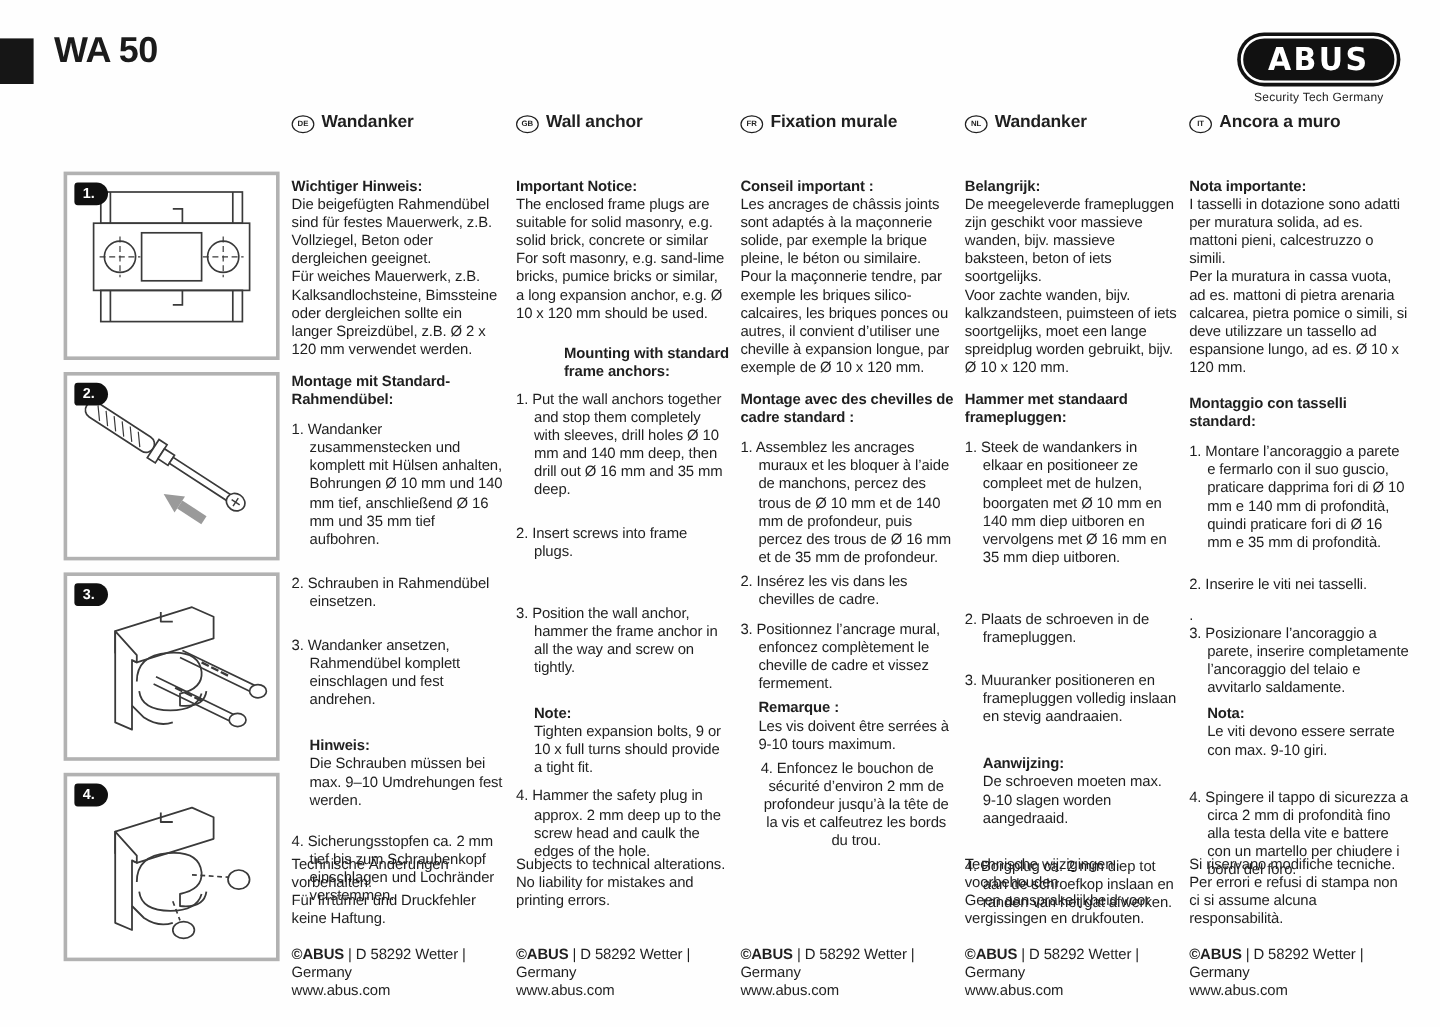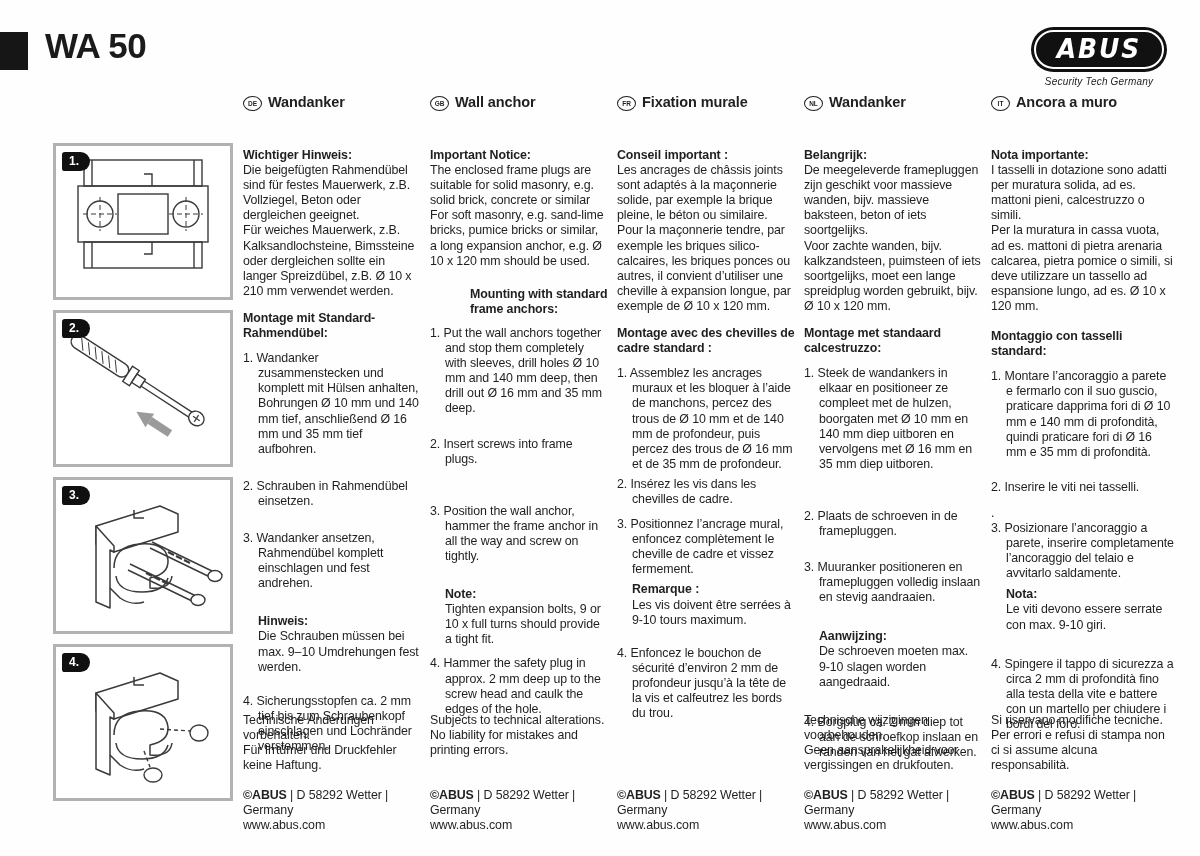--- a/index.html
+++ b/index.html
@@ -2,23 +2,23 @@
 <html><head>
 <meta charset="utf-8">
 <style>
   html,body{margin:0;padding:0;}
   body{
     width:1200px;height:856px;position:relative;background:#fefefe;
     font-family:"Liberation Sans","DejaVu Sans",sans-serif;color:#1f1f1f;
     overflow:hidden;-webkit-font-smoothing:antialiased;
   }
   .printmark{position:absolute;left:0;top:32px;width:28px;height:38px;background:#161616;}
-  .product-title{position:absolute;left:45px;top:26px;font-size:35px;font-weight:bold;
+  .product-title{position:absolute;left:45px;top:26px;font-size:30px;font-weight:bold;
     letter-spacing:-0.5px;color:#1b1b1b;margin:0;}
-  .brand{position:absolute;right:33px;top:27px;width:136px;text-align:center;font-style:italic;}
+  .brand{position:absolute;right:33px;top:27px;width:136px;text-align:center;}
   .logo{position:relative;width:136px;height:45px;background:#111;border-radius:24px;
     display:flex;align-items:center;justify-content:center;}
   .logo .ring{position:absolute;inset:3px;border:2.5px solid #fff;border-radius:20px;}
   .logo .word{color:#fff;font-weight:900;font-size:25px;letter-spacing:2px;
     font-family:"DejaVu Sans",sans-serif;transform:scaleY(1.05);}
   .tagline{font-size:10px;margin-top:4px;color:#222;letter-spacing:0.2px;}
 
   
   .diagrams{position:absolute;left:53px;top:143px;width:180px;}
   .dbox{position:relative;width:174px;height:151px;background:#fff;border:3px solid #b2b2b2;
@@ -142,21 +142,21 @@
   </div>
 
 <div class="columns" id="columns">
     <div class="col">
       <div class="colhead">
         <span class="badge">DE</span>
         <span>Wandanker</span>
       </div>
       <div class="blk s-h" style="margin-top: 36px;">Wichtiger Hinweis:</div>
       <div class="blk s-p" style="margin-top: 0px;">Die beigefügten Rahmendübel sind für festes Mauerwerk, z.B. Vollziegel, Beton oder dergleichen geeignet.
-Für weiches Mauerwerk, z.B. Kalksandlochsteine, Bimssteine oder dergleichen sollte ein langer Spreizdübel, z.B. Ø 10 x 210 mm verwendet werden.</div>
+Für weiches Mauerwerk, z.B. Kalksandlochsteine, Bimssteine oder dergleichen sollte ein langer Spreizdübel, z.B. Ø 2 x 120 mm verwendet werden.</div>
       <div class="blk s-h" style="margin-top: 12px;">Montage mit Standard-Rahmendübel:</div>
       <div class="blk s-li" style="margin-top: 10px;">1. Wandanker zusammenstecken und komplett mit Hülsen anhalten, Bohrungen Ø 10 mm und 140 mm tief, anschließend Ø 16 mm und 35 mm tief aufbohren.</div>
       <div class="blk s-li" style="margin-top: 22px;">2. Schrauben in Rahmendübel einsetzen.</div>
       <div class="blk s-li" style="margin-top: 22px;">3. Wandanker ansetzen, Rahmendübel komplett einschlagen und fest andrehen.</div>
       <div class="blk s-noteh" style="margin-top: 23px;">Hinweis:</div>
       <div class="blk s-note" style="margin-top: 0px;">Die Schrauben müssen bei max. 9–10 Umdrehungen fest werden.</div>
       <div class="blk s-li" style="margin-top: 19px;">4. Sicherungsstopfen ca. 2 mm tief bis zum Schraubenkopf einschlagen und Lochränder verstemmen.</div>
       <div class="col-footer">Technische Änderungen vorbehalten.
 Für Irrtümer und Druckfehler keine Haftung.</div>
       <div class="col-copy"><span class="b">©ABUS</span><span> | D 58292 Wetter | Germany</span><div>www.abus.com</div></div>
@@ -187,32 +187,32 @@
       </div>
       <div class="blk s-h" style="margin-top: 36px;">Conseil important :</div>
       <div class="blk s-p" style="margin-top: 0px;">Les ancrages de châssis joints sont adaptés à la maçonnerie solide, par exemple la brique pleine, le béton ou similaire.
 Pour la maçonnerie tendre, par exemple les briques silico-calcaires, les briques ponces ou autres, il convient d’utiliser une cheville à expansion longue, par exemple de Ø 10 x 120 mm.</div>
       <div class="blk s-h" style="margin-top: 12px;">Montage avec des chevilles de cadre standard :</div>
       <div class="blk s-li" style="margin-top: 10px;">1. Assemblez les ancrages muraux et les bloquer à l’aide de manchons, percez des trous de Ø 10 mm et de 140 mm de profondeur, puis percez des trous de Ø 16 mm et de 35 mm de profondeur.</div>
       <div class="blk s-li" style="margin-top: 5px;">2. Insérez les vis dans les chevilles de cadre.</div>
       <div class="blk s-li" style="margin-top: 10px;">3. Positionnez l’ancrage mural, enfoncez complètement le cheville de cadre et vissez fermement.</div>
       <div class="blk s-noteh" style="margin-top: 5px;">Remarque :</div>
       <div class="blk s-note" style="margin-top: 0px;">Les vis doivent être serrées à 9-10 tours maximum.</div>
-      <div class="blk s-li" style="margin-top: 18px;">4. Enfoncez le bouchon de sécurité d’environ 2 mm de profondeur jusqu’à la tête de la vis et calfeutrez les bords du trou.</div>
+      <div class="blk s-li" style="margin-top: 5px; text-align: center;">4. Enfoncez le bouchon de sécurité d’environ 2 mm de profondeur jusqu’à la tête de la vis et calfeutrez les bords du trou.</div>
       <div class="col-copy"><span class="b">©ABUS</span><span> | D 58292 Wetter | Germany</span><div>www.abus.com</div></div>
     </div>
     <div class="col">
       <div class="colhead">
         <span class="badge">NL</span>
         <span>Wandanker</span>
       </div>
       <div class="blk s-h" style="margin-top: 36px;">Belangrijk:</div>
       <div class="blk s-p" style="margin-top: 0px;">De meegeleverde framepluggen zijn geschikt voor massieve wanden, bijv. massieve baksteen, beton of iets soortgelijks.
 Voor zachte wanden, bijv. kalkzandsteen, puimsteen of iets soortgelijks, moet een lange spreidplug worden gebruikt, bijv. Ø 10 x 120 mm.</div>
-      <div class="blk s-h" style="margin-top: 12px;">Montage met standaard calcestruzzo:</div>
+      <div class="blk s-h" style="margin-top: 12px;">Hammer met standaard framepluggen:</div>
       <div class="blk s-li" style="margin-top: 10px;">1. Steek de wandankers in elkaar en positioneer ze compleet met de hulzen, boorgaten met Ø 10 mm en 140 mm diep uitboren en vervolgens met Ø 16 mm en 35 mm diep uitboren.</div>
       <div class="blk s-li" style="margin-top: 37px;">2. Plaats de schroeven in de framepluggen.</div>
       <div class="blk s-li" style="margin-top: 21px;">3. Muuranker positioneren en framepluggen volledig inslaan en stevig aandraaien.</div>
       <div class="blk s-noteh" style="margin-top: 24px;">Aanwijzing:</div>
       <div class="blk s-note" style="margin-top: 0px;">De schroeven moeten max. 9-10 slagen worden aangedraaid.</div>
       <div class="blk s-li" style="margin-top: 25px;">4. Borgplug ca. 2 mm diep tot aan de schroefkop inslaan en randen van het gat afwerken.</div>
       <div class="col-footer">Technische wijzigingen voorbehouden.
 Geen aansprakelijkheid voor vergissingen en drukfouten.</div>
       <div class="col-copy"><span class="b">©ABUS</span><span> | D 58292 Wetter | Germany</span><div>www.abus.com</div></div>
     </div>

